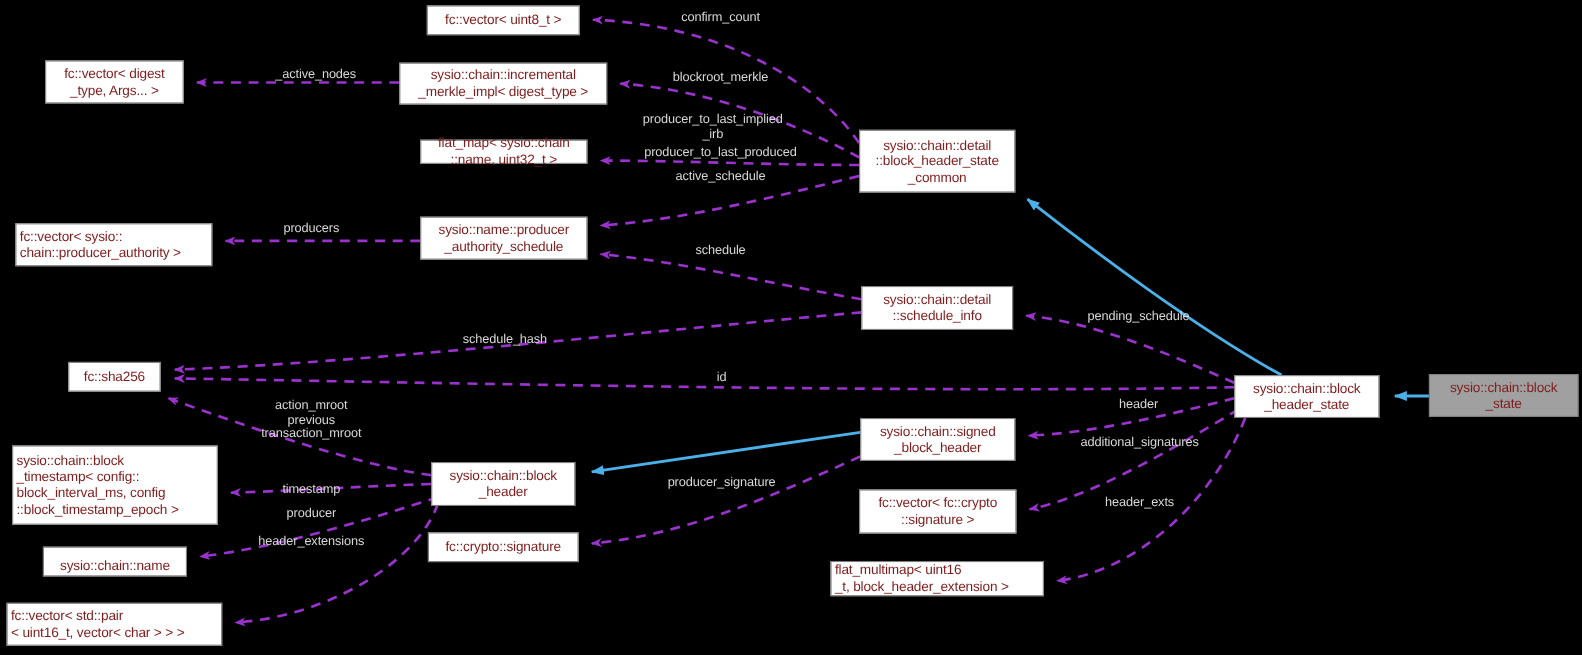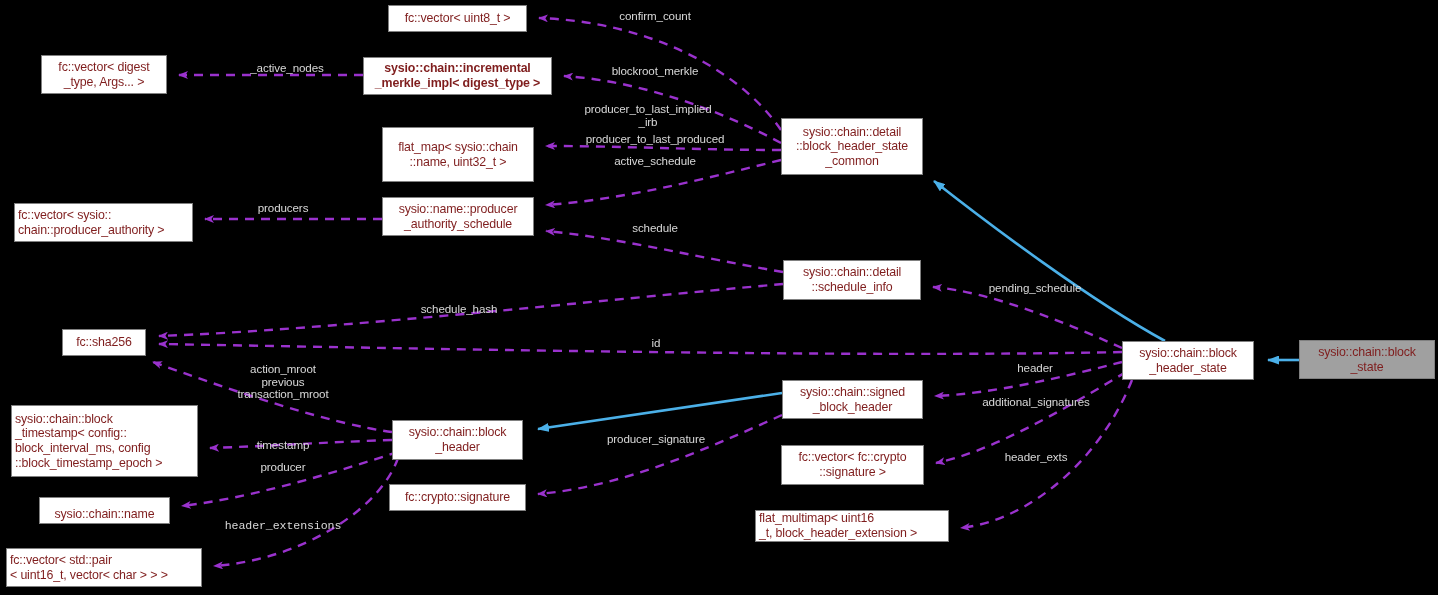--- a/index.html
+++ b/index.html
@@ -119,26 +119,26 @@
       <path d="M1165,341 C1090,300 990,225 934,181"></path>
 
       <path d="M782,393 L538,429"></path>
     </g>
   </svg>
 
   <div id="nodes-layer">
       <div class="node-box" style="left: 388px; top: 5px; width: 139px; height: 27px;"><span>fc::vector&lt; uint8_t &gt;</span></div>
       <div class="node-box" style="left: 41px; top: 55px; width: 126px; height: 39px;"><span>fc::vector&lt; digest
 _type, Args... &gt;</span></div>
-      <div class="node-box" style="left: 363px; top: 57px; width: 189px; height: 38px; font-weight: bold;"><span>sysio::chain::incremental
+      <div class="node-box" style="left: 363px; top: 57px; width: 189px; height: 38px;"><span>sysio::chain::incremental
 _merkle_impl&lt; digest_type &gt;</span></div>
       <div class="node-box" style="left: 781px; top: 118px; width: 142px; height: 57px;"><span>sysio::chain::detail
 ::block_header_state
 _common</span></div>
-      <div class="node-box" style="left: 382px; top: 127px; width: 152px; height: 55px;"><span>flat_map&lt; sysio::chain
+      <div class="node-box" style="left: 382px; top: 127px; width: 152px; height: 22px;"><span>flat_map&lt; sysio::chain
 ::name, uint32_t &gt;</span></div>
       <div class="node-box left-align" style="left: 14px; top: 203px; width: 179px; height: 39px;"><span>fc::vector&lt; sysio::
 chain::producer_authority &gt;</span></div>
       <div class="node-box" style="left: 382px; top: 197px; width: 152px; height: 39px;"><span>sysio::name::producer
 _authority_schedule</span></div>
       <div class="node-box" style="left: 783px; top: 260px; width: 138px; height: 40px;"><span>sysio::chain::detail
 ::schedule_info</span></div>
       <div class="node-box" style="left: 62px; top: 329px; width: 84px; height: 27px;"><span>fc::sha256</span></div>
       <div class="node-box" style="left: 1122px; top: 341px; width: 132px; height: 39px;"><span>sysio::chain::block
 _header_state</span></div>
@@ -176,16 +176,16 @@
       <div class="edge-label" style="left: 656px; top: 337px;">id</div>
       <div class="edge-label" style="left: 283px; top: 363px;">action_mroot
 previous
 transaction_mroot</div>
       <div class="edge-label" style="left: 1035px; top: 362px;">header</div>
       <div class="edge-label" style="left: 1036px; top: 396px;">additional_signatures</div>
       <div class="edge-label" style="left: 656px; top: 433px;">producer_signature</div>
       <div class="edge-label" style="left: 283px; top: 439px;">timestamp</div>
       <div class="edge-label" style="left: 1036px; top: 451px;">header_exts</div>
       <div class="edge-label" style="left: 283px; top: 461px;">producer</div>
-      <div class="edge-label" style="left: 283px; top: 520px; font-family: Liberation Mono, monospace;">header_extensions</div>
+      <div class="edge-label" style="left: 283px; top: 486px;">header_extensions</div>
     </div>
 
 </div>
 
 </body></html>

